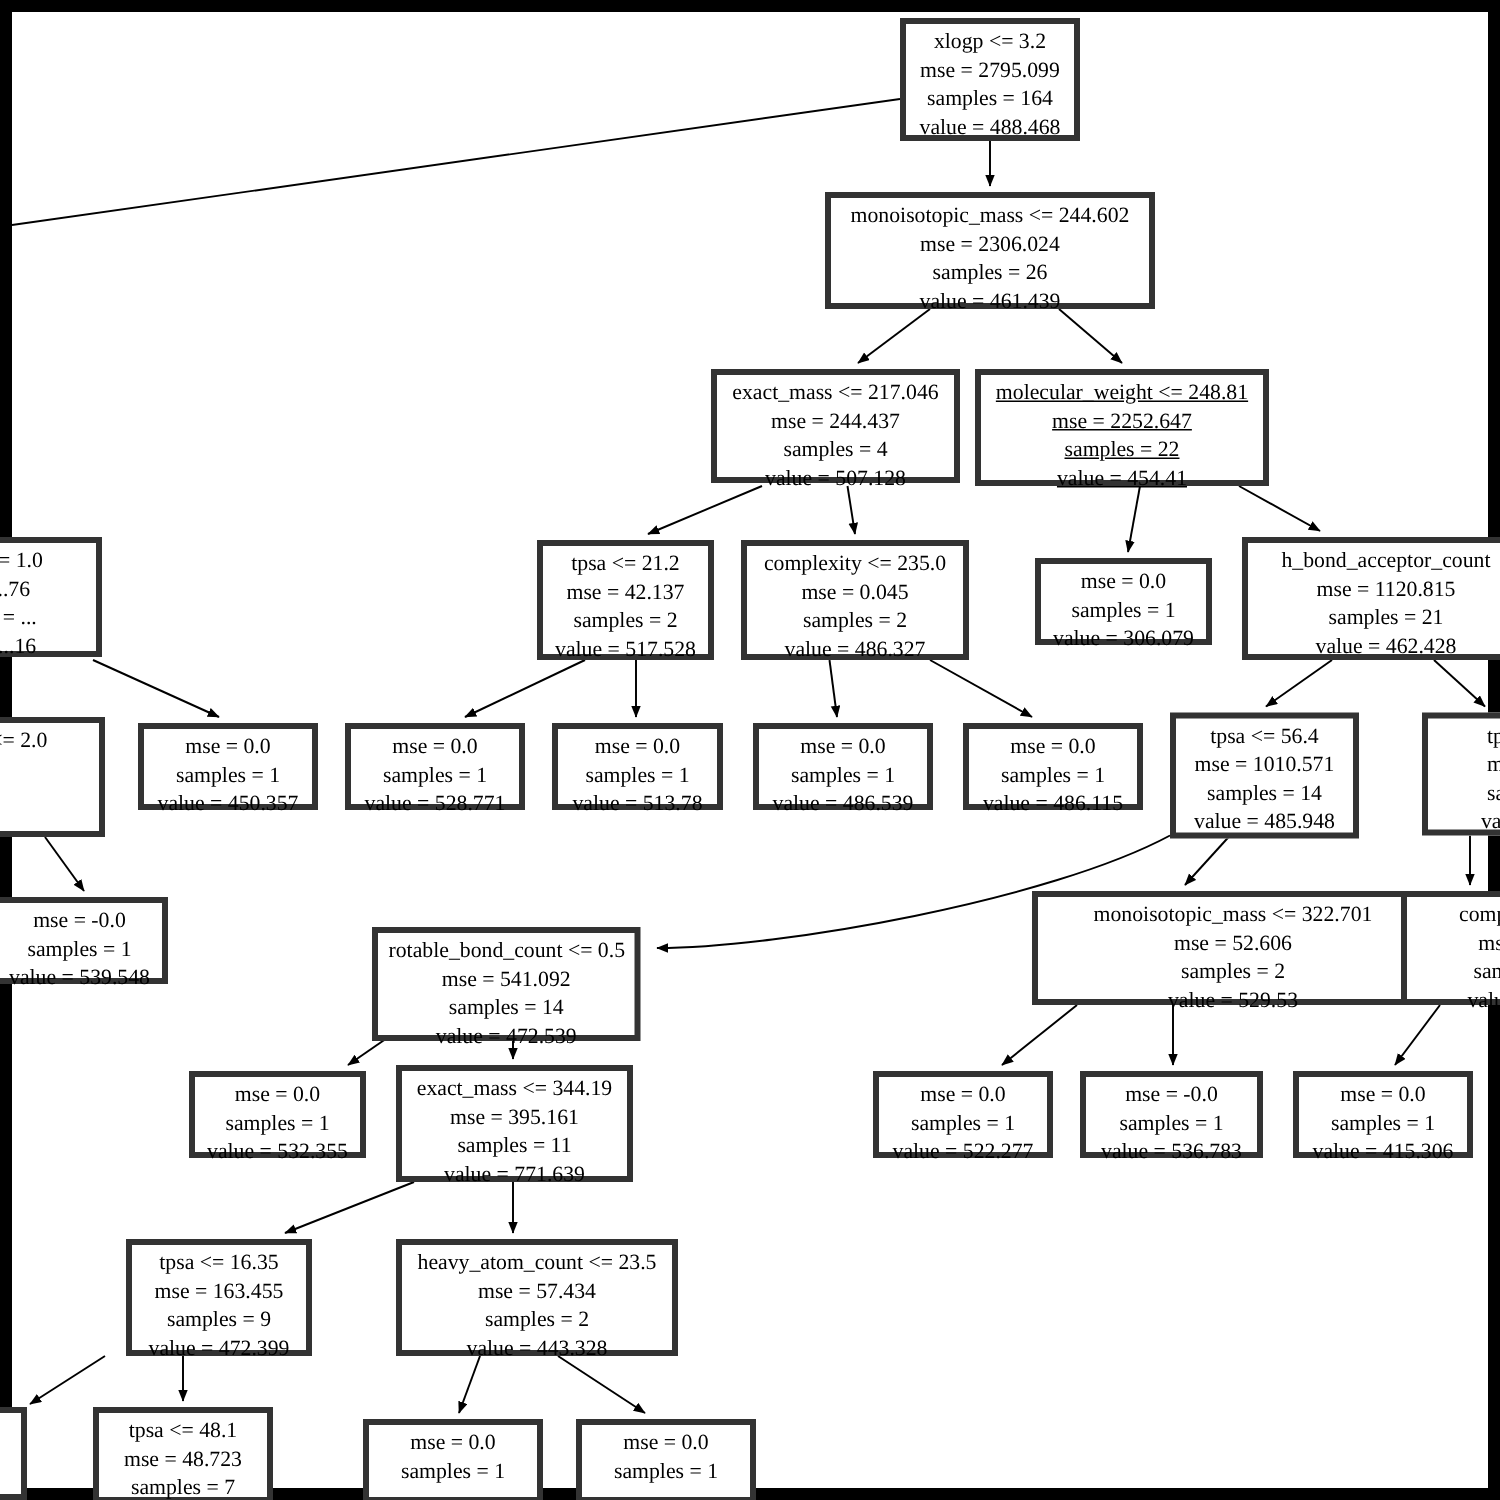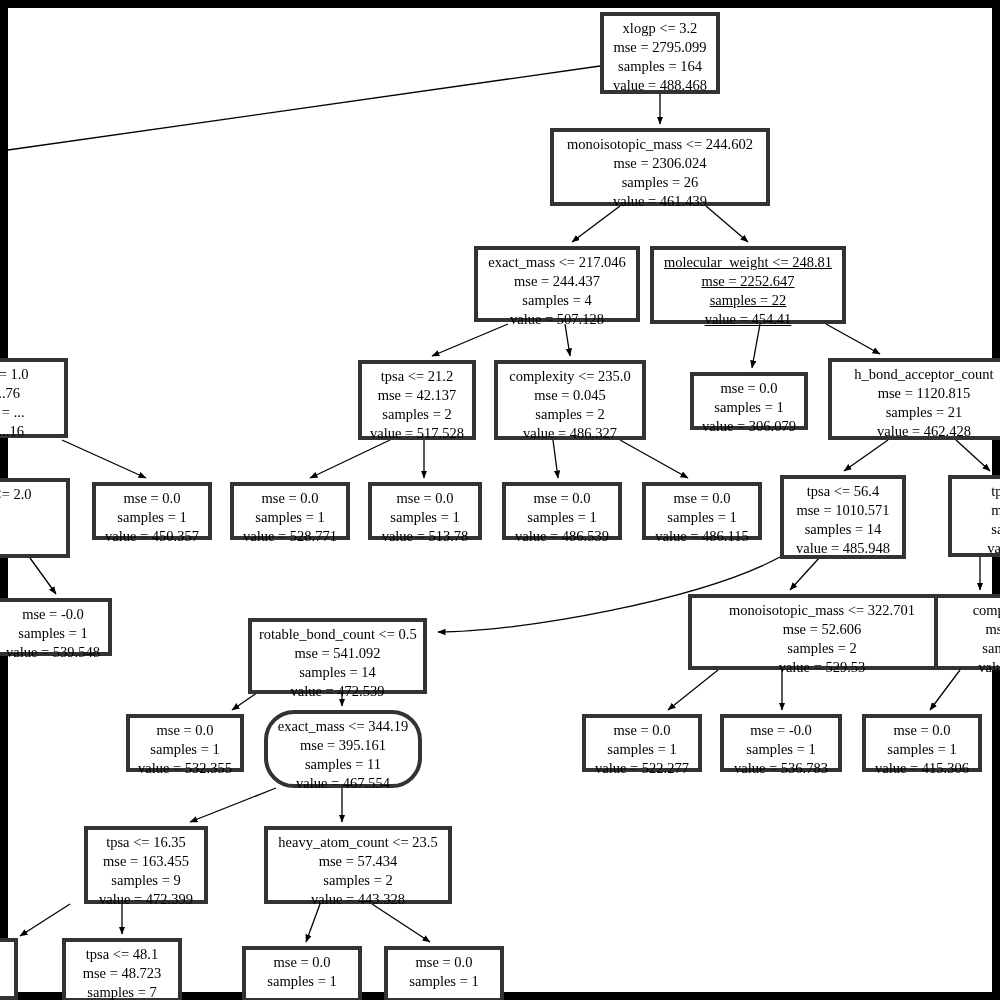--- a/index.html
+++ b/index.html
@@ -208,25 +208,25 @@
         <span class="ln">comple</span>
         <span class="ln">ms</span>
         <span class="ln">sam</span>
         <span class="ln">value</span>
       </div>
       <div class="node" style="left: 126px; top: 714px; width: 118px; height: 58px; border-color: rgb(51, 51, 51);">
         <span class="ln">mse = 0.0</span>
         <span class="ln">samples = 1</span>
         <span class="ln">value = 532.355</span>
       </div>
-      <div class="node" style="left: 264px; top: 710px; width: 158px; height: 78px; border-color: rgb(51, 51, 51); border-radius: 30px;">
+      <div class="node" style="left: 264px; top: 710px; width: 158px; height: 78px; border-color: rgb(51, 51, 51);">
         <span class="ln">exact_mass &lt;= 344.19</span>
         <span class="ln">mse = 395.161</span>
         <span class="ln">samples = 11</span>
-        <span class="ln">value = 467.554</span>
+        <span class="ln">value = 771.639</span>
       </div>
       <div class="node" style="left: 582px; top: 714px; width: 120px; height: 58px; border-color: rgb(51, 51, 51);">
         <span class="ln">mse = 0.0</span>
         <span class="ln">samples = 1</span>
         <span class="ln">value = 522.277</span>
       </div>
       <div class="node" style="left: 720px; top: 714px; width: 122px; height: 58px; border-color: rgb(51, 51, 51);">
         <span class="ln">mse = -0.0</span>
         <span class="ln">samples = 1</span>
         <span class="ln">value = 536.783</span>

